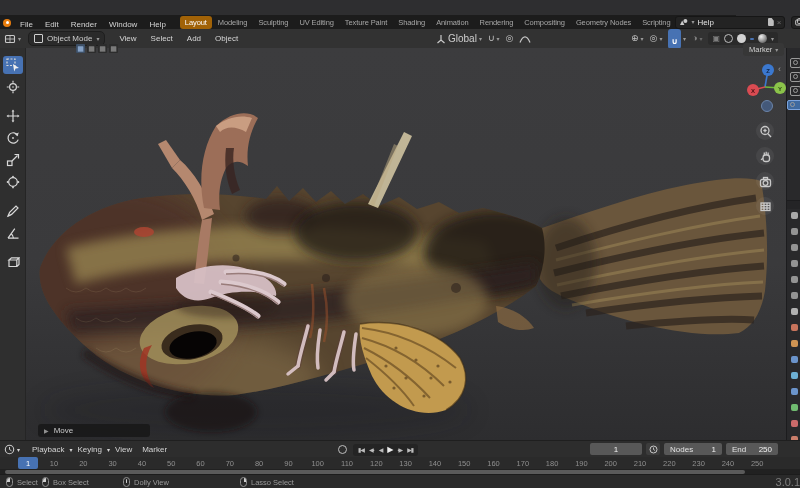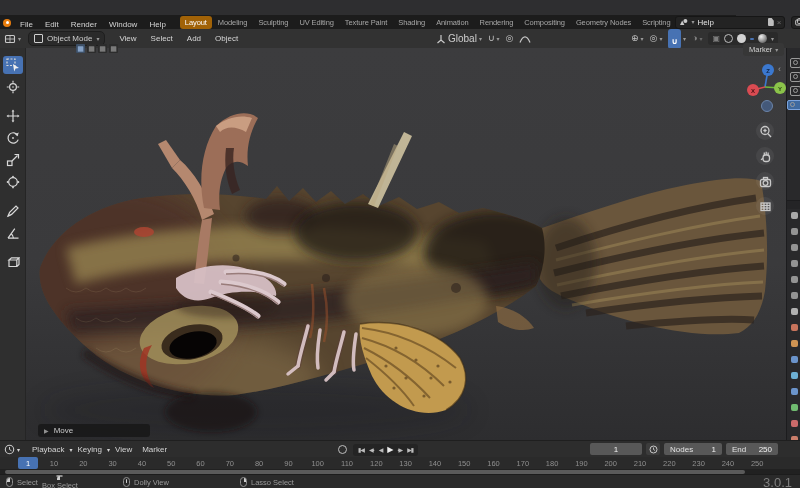--- a/index.html
+++ b/index.html
@@ -93,21 +93,21 @@
   #tl-scrollbar{position:absolute;left:5px;top:0.5px;width:740px;height:4px;background:#5a5a5a;border-radius:2px}
   
   #statusbar{left:0;top:474px;width:800px;height:14px;background:#2a2a2a;border-top:1px solid #1c1c1c}
   .status-item{position:absolute;top:0;height:14px;display:flex;align-items:center;gap:4px}
   .status-item .lb{font-size:7.5px;color:#9b9b9b}
   .mouse{width:7px;height:10px;border:1px solid #8f8f8f;border-radius:3.5px;position:relative;box-sizing:border-box}
   .mouse::before{content:'';position:absolute;background:#d0d0d0}
   .m-left::before,.m-left-drag::before{left:0;top:0;width:2.5px;height:4px;border-radius:3px 0 0 0}
   .m-middle::before{left:1.5px;top:1px;width:1.8px;height:4px;border-radius:1px}
   .m-right::before{right:0;top:0;width:2.5px;height:4px;border-radius:0 3px 0 0}
-  #version{position:absolute;right:8px;top:0;height:14px;display:flex;align-items:center;font-size:13px;color:#7e7e7e}
+  #version{position:absolute;right:0;top:0;height:14px;display:flex;align-items:center;font-size:11px;color:#7e7e7e}
 </style>
 </head>
 <body>
 
 <div id="app">
 
 
   <div id="topbar" class="abs">
     <span class="blogo"></span>
     <span class="tb-menu"><span>File</span><span>Edit</span><span>Render</span><span>Window</span><span>Help</span></span>
@@ -545,21 +545,21 @@
       </span>
   </div>
   <div id="tl-scroll" class="abs">
     <span id="tl-scrollbar"></span>
   </div>
 
   <div id="statusbar" class="abs">
     <span id="status-items"><span class="status-item" style="left: 6px;">
           <span class="mouse m-left"></span>
           <span class="lb">Select</span>
-        </span><span class="status-item" style="left: 42px; flex-direction: column;">
+        </span><span class="status-item" style="left: 42px;">
           <span class="mouse m-left-drag"></span>
           <span class="lb">Box Select</span>
         </span><span class="status-item" style="left: 123px;">
           <span class="mouse m-middle"></span>
           <span class="lb">Dolly View</span>
         </span><span class="status-item" style="left: 240px;">
           <span class="mouse m-right"></span>
           <span class="lb">Lasso Select</span>
         </span></span>
     <span id="version">3.0.1</span>

